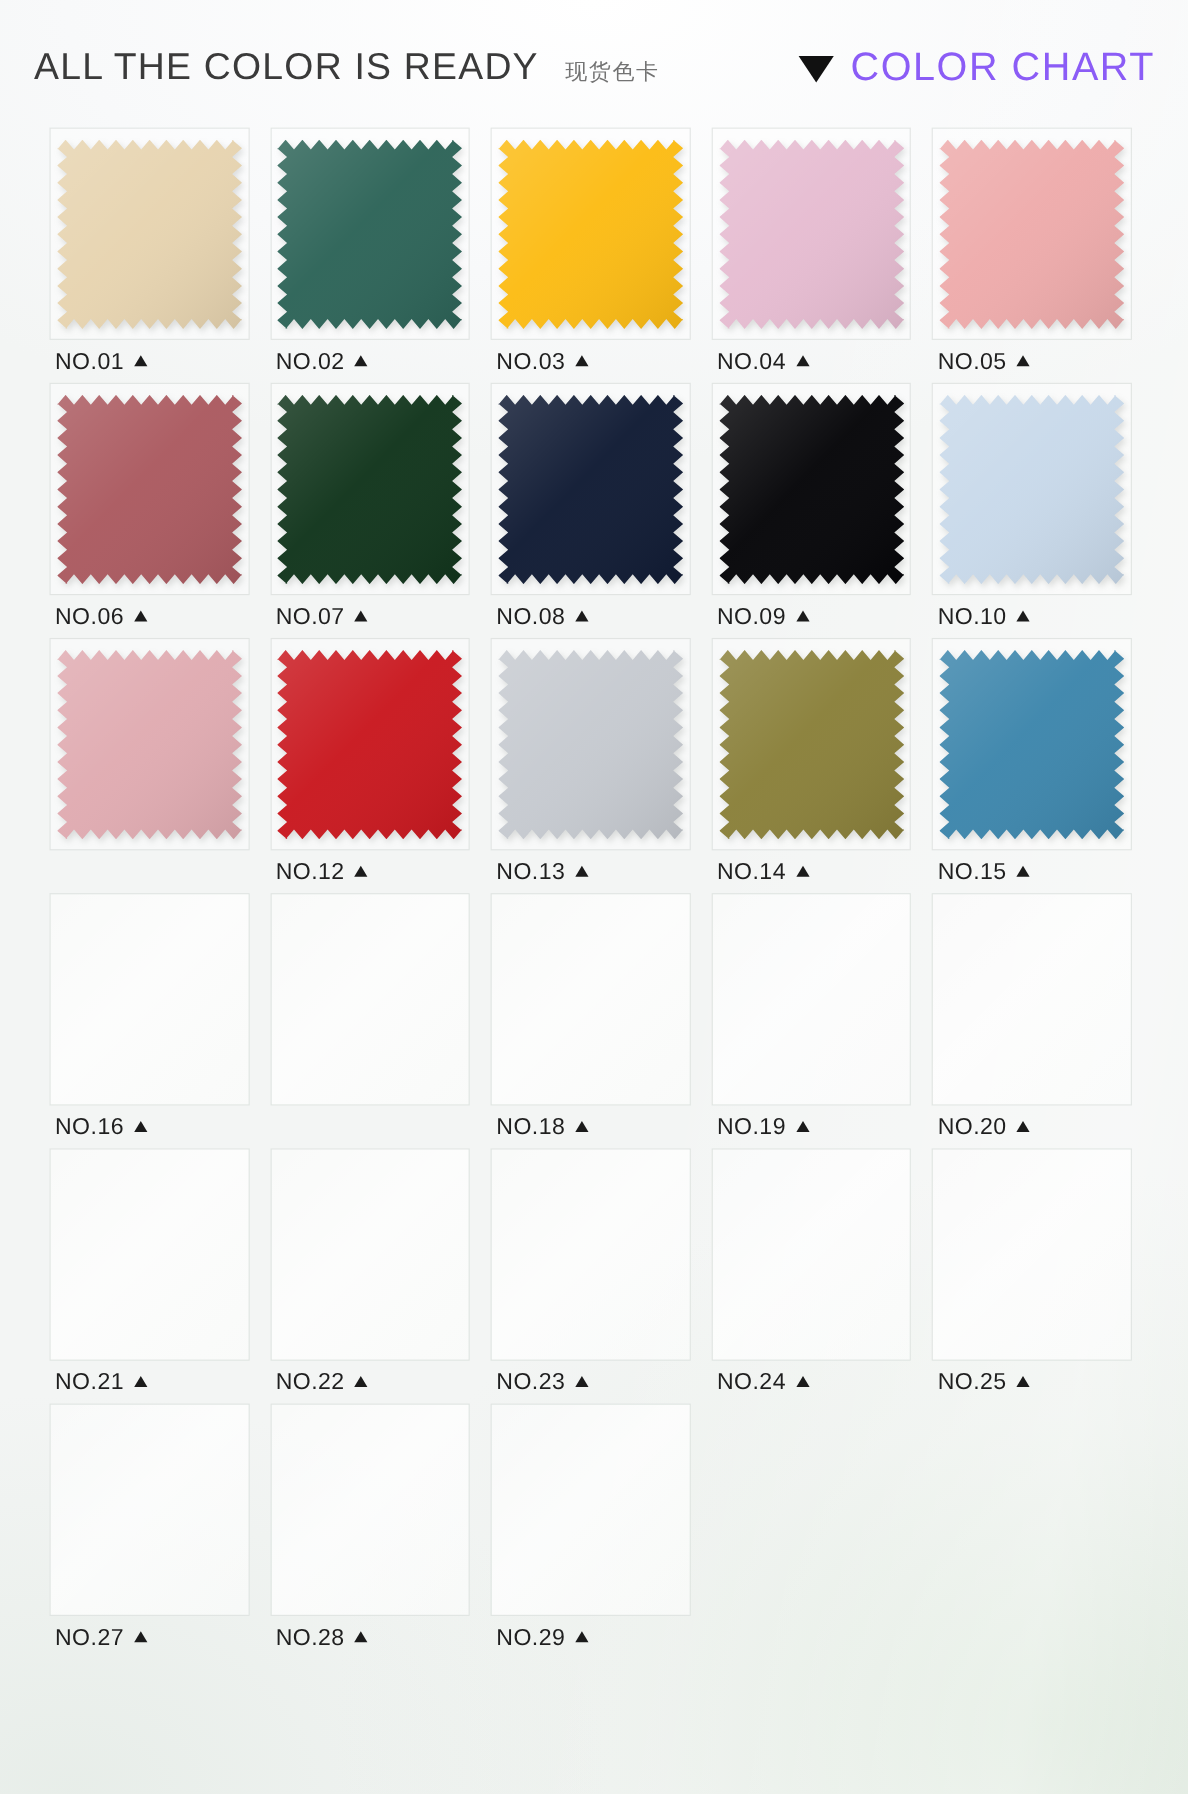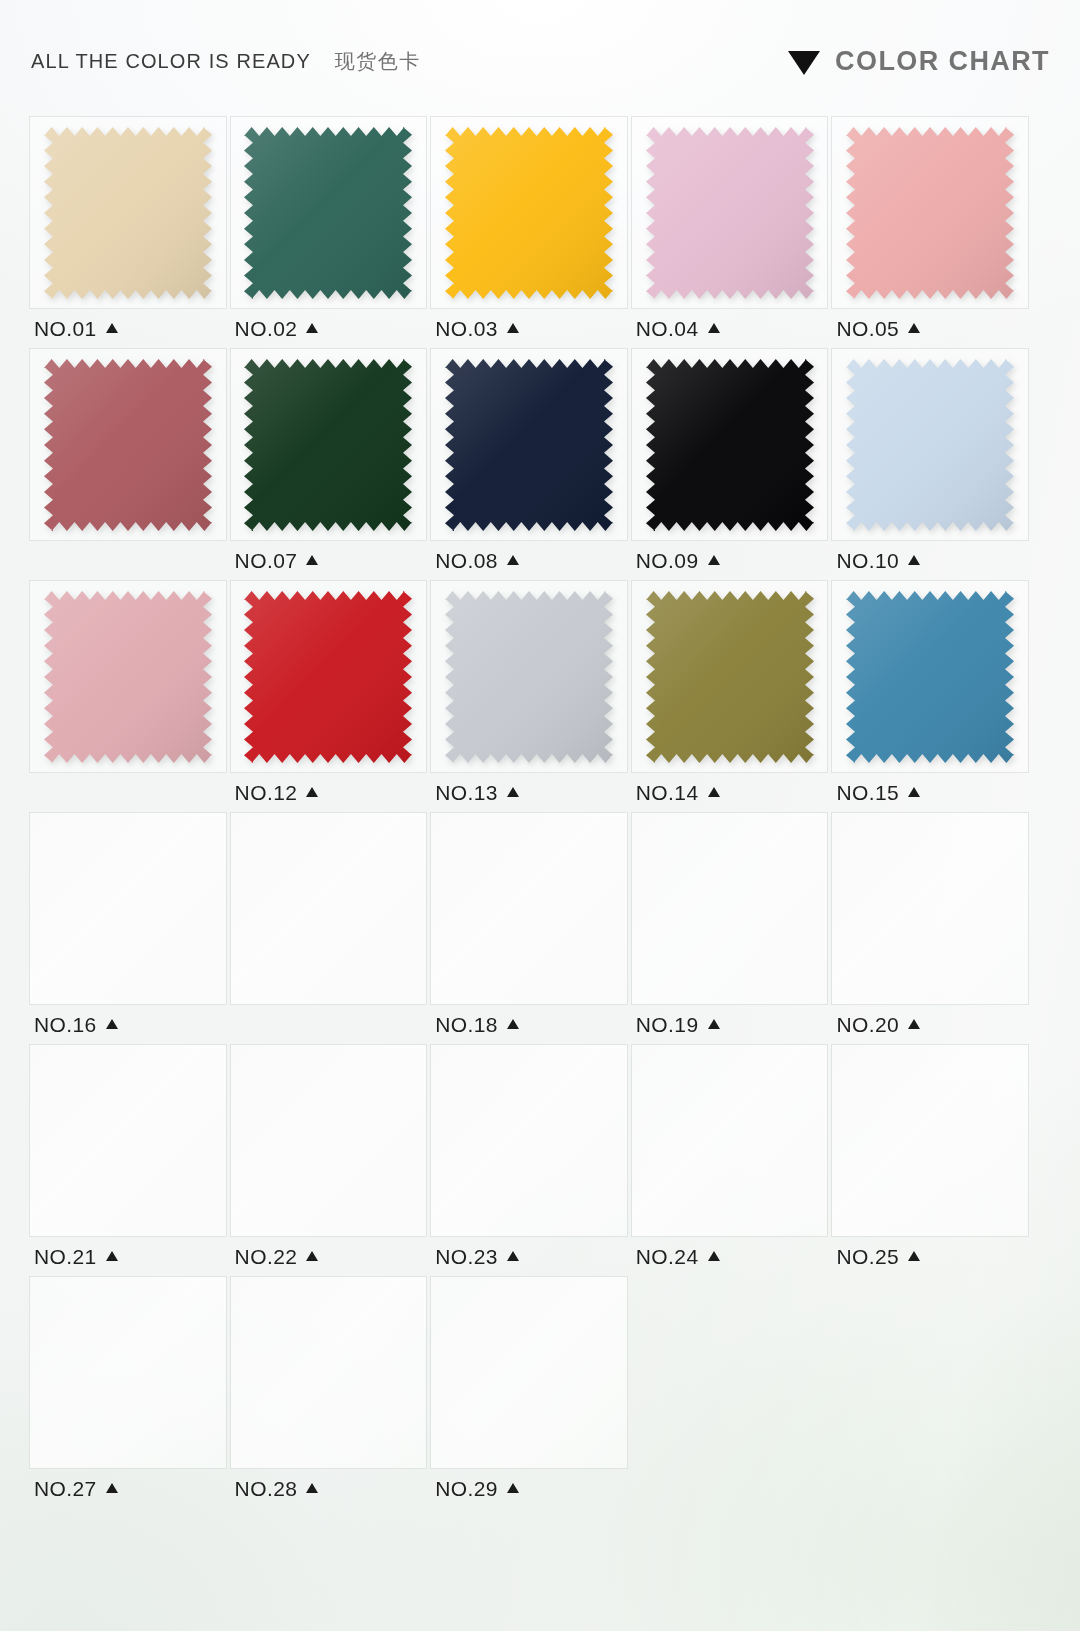--- a/index.html
+++ b/index.html
@@ -45,21 +45,21 @@
     padding: 0 30px 0 31px;
     box-sizing: border-box;
     z-index: 5;
   }
   .header-left {
     display: flex;
     align-items: baseline;
     gap: 24px;
   }
   .title-en {
-    font-size: 20px;
+    font-size: 34px;
     letter-spacing: 1.1px;
     color: #3a3a3a;
     font-weight: 400;
     white-space: nowrap;
   }
   .title-cn {
     font-size: 20px;
     letter-spacing: 1.5px;
     color: #737373;
     font-weight: 400;
@@ -72,44 +72,45 @@
   }
   .tri-down {
     width: 0; height: 0;
     border-left: 16px solid transparent;
     border-right: 16px solid transparent;
     border-top: 24px solid #111111;
     position: relative;
     top: 2px;
   }
   .title-chart {
-    font-size: 27px;
+    font-size: 36px;
     letter-spacing: 1.4px;
-    color: #737373;
-    font-weight: 700;
+    color: #8b5cf6;
+    font-weight: 400;
     white-space: nowrap;
   }
 
   
   .grid {
     position: absolute;
     left: 29px;
     top: 116px;
     width: 1000px;
     display: grid;
     grid-template-columns: repeat(5, 1fr);
     grid-auto-rows: auto;
     column-gap: 3px;
     row-gap: 0px;
     z-index: 4;
   }
   .cell {
     position: relative;
     display: flex;
     flex-direction: column;
+    margin-left: 16px;
   }
   .swatch-box {
     position: relative;
     height: 193px;
     box-sizing: border-box;
     border: 1px solid rgba(205,212,208,0.55);
     background: rgba(255,255,255,0.42);
     display: flex;
     align-items: center;
     justify-content: center;
@@ -308,20 +309,24 @@
               </linearGradient>
               <clipPath id="cp5">
                 <polygon points="0.00,9.00 7.64,0.00 15.27,9.00 22.91,0.00 30.55,9.00 38.18,0.00 45.82,9.00 53.45,0.00 61.09,9.00 68.73,0.00 76.36,9.00 84.00,0.00 91.64,9.00 99.27,0.00 106.91,9.00 114.55,0.00 122.18,9.00 129.82,0.00 137.45,9.00 145.09,0.00 152.73,9.00 160.36,0.00 159.00,9.00 159.00,0.00 168.00,7.82 159.00,15.64 168.00,23.45 159.00,31.27 168.00,39.09 159.00,46.91 168.00,54.73 159.00,62.55 168.00,70.36 159.00,78.18 168.00,86.00 159.00,93.82 168.00,101.64 159.00,109.45 168.00,117.27 159.00,125.09 168.00,132.91 159.00,140.73 168.00,148.55 159.00,156.36 168.00,164.18 159.00,163.00 168.00,163.00 160.36,172.00 152.73,163.00 145.09,172.00 137.45,163.00 129.82,172.00 122.18,163.00 114.55,172.00 106.91,163.00 99.27,172.00 91.64,163.00 84.00,172.00 76.36,163.00 68.73,172.00 61.09,163.00 53.45,172.00 45.82,163.00 38.18,172.00 30.55,163.00 22.91,172.00 15.27,163.00 7.64,172.00 9.00,163.00 9.00,172.00 0.00,164.18 9.00,156.36 0.00,148.55 9.00,140.73 0.00,132.91 9.00,125.09 0.00,117.27 9.00,109.45 0.00,101.64 9.00,93.82 0.00,86.00 9.00,78.18 0.00,70.36 9.00,62.55 0.00,54.73 9.00,46.91 0.00,39.09 9.00,31.27 0.00,23.45 9.00,15.64 0.00,7.82"></polygon>
               </clipPath>
             </defs>
             <polygon points="0.00,9.00 7.64,0.00 15.27,9.00 22.91,0.00 30.55,9.00 38.18,0.00 45.82,9.00 53.45,0.00 61.09,9.00 68.73,0.00 76.36,9.00 84.00,0.00 91.64,9.00 99.27,0.00 106.91,9.00 114.55,0.00 122.18,9.00 129.82,0.00 137.45,9.00 145.09,0.00 152.73,9.00 160.36,0.00 159.00,9.00 159.00,0.00 168.00,7.82 159.00,15.64 168.00,23.45 159.00,31.27 168.00,39.09 159.00,46.91 168.00,54.73 159.00,62.55 168.00,70.36 159.00,78.18 168.00,86.00 159.00,93.82 168.00,101.64 159.00,109.45 168.00,117.27 159.00,125.09 168.00,132.91 159.00,140.73 168.00,148.55 159.00,156.36 168.00,164.18 159.00,163.00 168.00,163.00 160.36,172.00 152.73,163.00 145.09,172.00 137.45,163.00 129.82,172.00 122.18,163.00 114.55,172.00 106.91,163.00 99.27,172.00 91.64,163.00 84.00,172.00 76.36,163.00 68.73,172.00 61.09,163.00 53.45,172.00 45.82,163.00 38.18,172.00 30.55,163.00 22.91,172.00 15.27,163.00 7.64,172.00 9.00,163.00 9.00,172.00 0.00,164.18 9.00,156.36 0.00,148.55 9.00,140.73 0.00,132.91 9.00,125.09 0.00,117.27 9.00,109.45 0.00,101.64 9.00,93.82 0.00,86.00 9.00,78.18 0.00,70.36 9.00,62.55 0.00,54.73 9.00,46.91 0.00,39.09 9.00,31.27 0.00,23.45 9.00,15.64 0.00,7.82" fill="#ab5a60"></polygon>
             <rect x="0" y="0" width="168" height="172" fill="url(#sh5)" clip-path="url(#cp5)"></rect>
           </svg>
         </div>
       </div>
+      <div class="label-row">
+        <span class="label-text">NO.06</span>
+        <span class="tri-up"></span>
+      </div>
     </div>
     <div class="cell">
       <div class="swatch-box">
         <div class="fabric">
           <svg viewBox="0 0 168 172" xmlns="http://www.w3.org/2000/svg" preserveAspectRatio="none">
             <defs>
               <linearGradient id="sh6" x1="0" y1="0" x2="1" y2="1">
                 <stop offset="0%" stop-color="#ffffff" stop-opacity="0.16"></stop>
                 <stop offset="45%" stop-color="#ffffff" stop-opacity="0.03"></stop>
                 <stop offset="100%" stop-color="#000000" stop-opacity="0.09"></stop>

